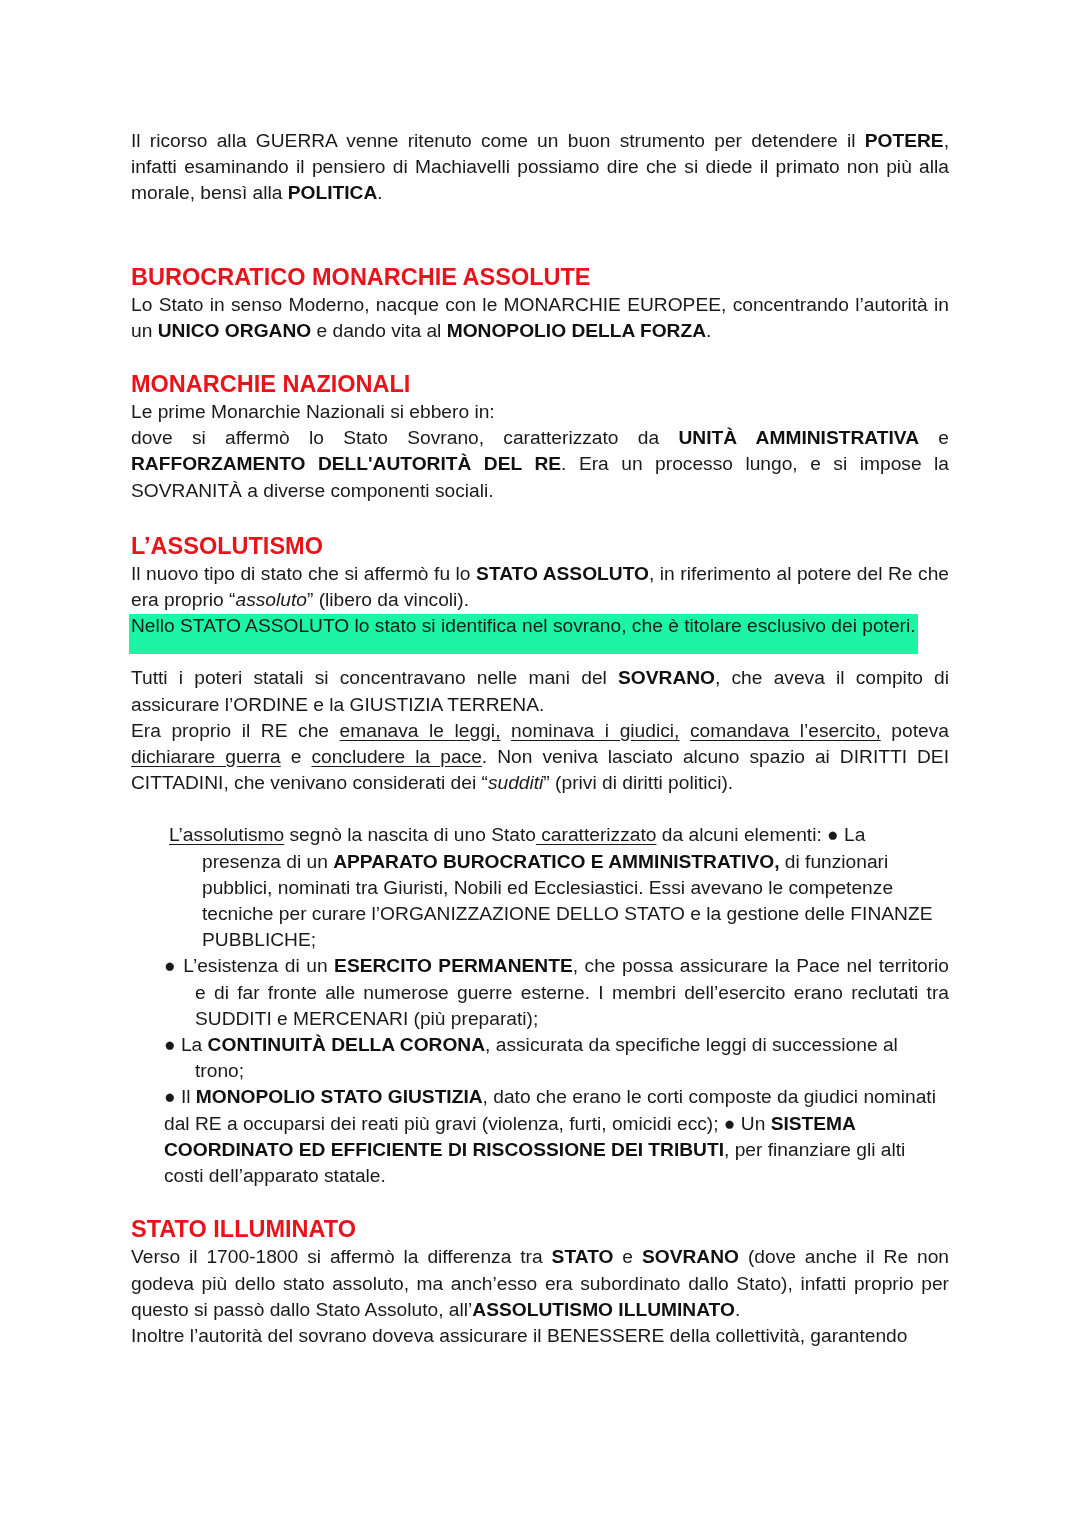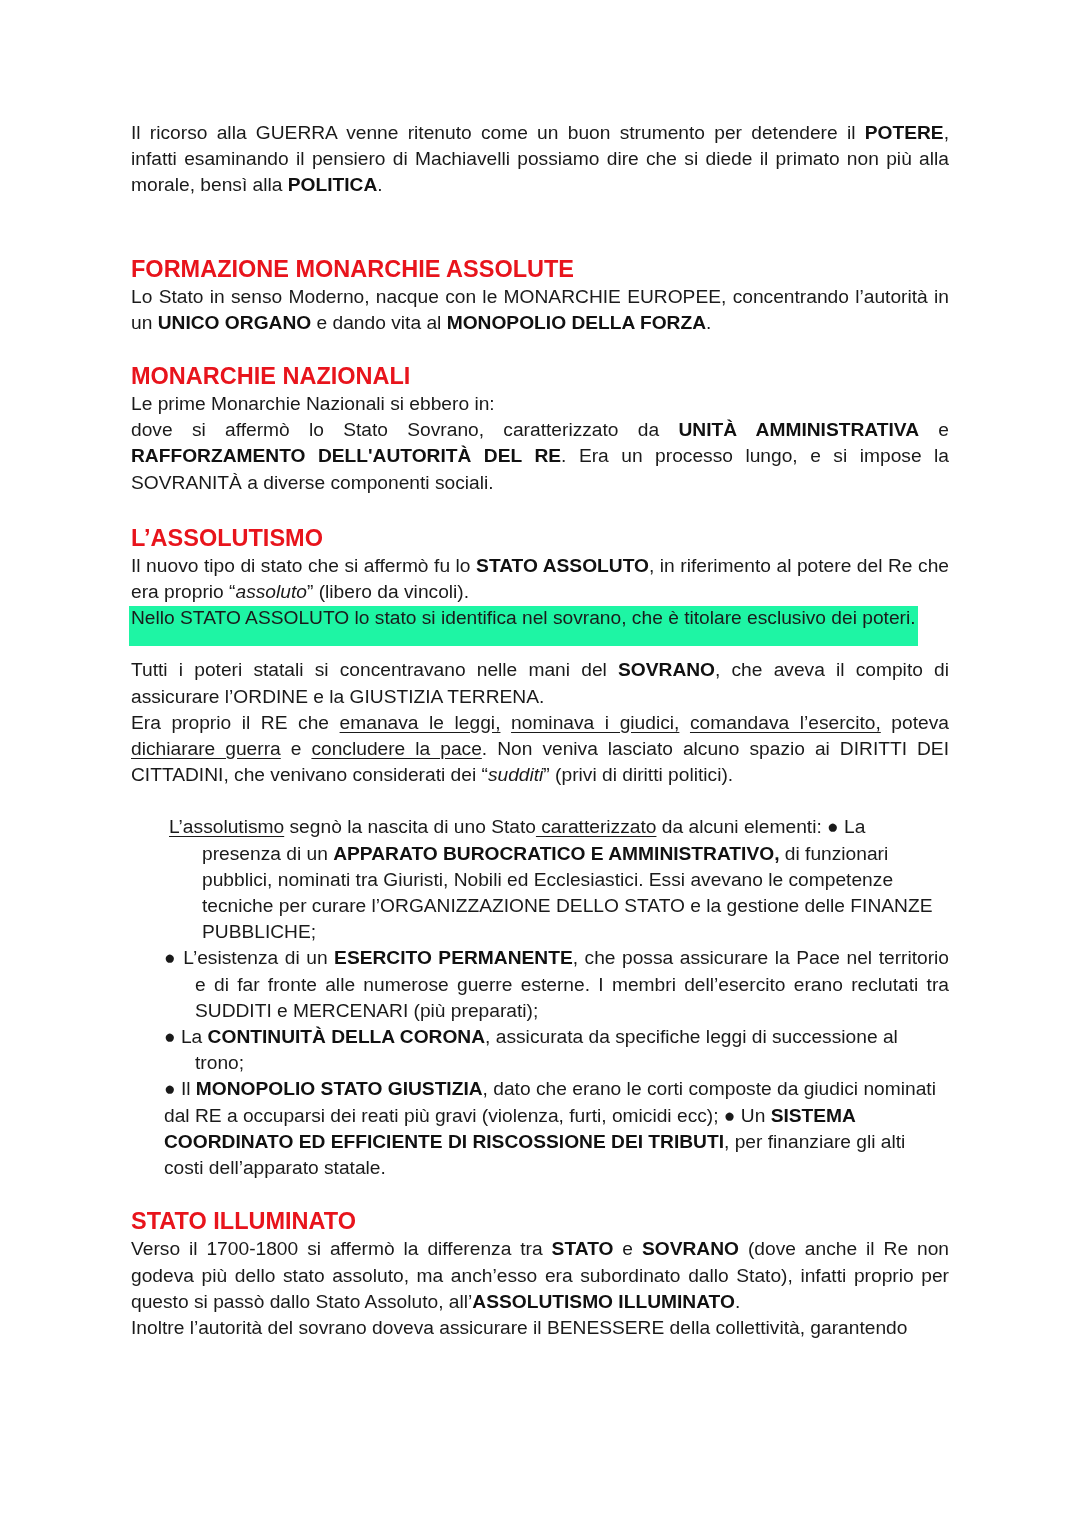--- a/index.html
+++ b/index.html
@@ -7,21 +7,21 @@
     width: 1080px;
     height: 1525px;
     position: relative;
     overflow: hidden;
     font-family: "Liberation Sans", sans-serif;
     color: #1a1a1a;
   }
   .page {
     position: absolute;
     left: 131px;
-    top: 120px;
+    top: 128px;
     width: 818px;
     font-size: 19.2px;
     line-height: 26.2px;
   }
   p { margin: 0; }
   .justify-last { text-align: justify; text-align-last: left; }
   .h {
     color: #e8141c;
     font-weight: bold;
     font-size: 23.5px;
@@ -37,21 +37,21 @@
   .hang2 { padding-left: 64px; text-indent: -31px; }
   .hang3 { padding-left: 33px; }
 </style>
 </head>
 <body>
 
 <div class="page">
 
   <p class="justify-last"><span>Il ricorso alla GUERRA venne ritenuto come un buon strumento per detendere il </span><b>POTERE</b><span>, infatti esaminando il pensiero di Machiavelli possiamo dire che si diede il primato non più alla morale, bensì alla </span><b>POLITICA</b><span>.</span></p>
 
-  <h2 class="h" style="margin-top:55px;">FORMAZIONE MONARCHIE ASSOLUTE</h2>
+  <h2 class="h" style="margin-top:55px;">BUROCRATICO MONARCHIE ASSOLUTE</h2>
   <p class="justify-last"><span>Lo Stato in senso Moderno, nacque con le MONARCHIE EUROPEE, concentrando l’autorità in un </span><b>UNICO ORGANO</b><span> e dando vita al </span><b>MONOPOLIO DELLA FORZA</b><span>.</span></p>
 
   <h2 class="h" style="margin-top:25px;">MONARCHIE NAZIONALI</h2>
   <p>Le prime Monarchie Nazionali si ebbero in:</p>
   <p class="justify-last"><span>dove si affermò lo Stato Sovrano, caratterizzato da </span><b>UNITÀ AMMINISTRATIVA</b><span> e </span><b>RAFFORZAMENTO DELL'AUTORITÀ DEL RE</b><span>. Era un processo lungo, e si impose la SOVRANITÀ a diverse componenti sociali.</span></p>
 
   <h2 class="h" style="margin-top:27px;">L’ASSOLUTISMO</h2>
   <p class="justify-last"><span>Il nuovo tipo di stato che si affermò fu lo </span><b>STATO ASSOLUTO</b><span>, in riferimento al potere del Re che era proprio “</span><i>assoluto</i><span>” (libero da vincoli).</span></p>
   <p><span class="hl">Nello STATO ASSOLUTO lo stato si identifica nel sovrano, che è titolare esclusivo dei poteri.</span></p>
 

